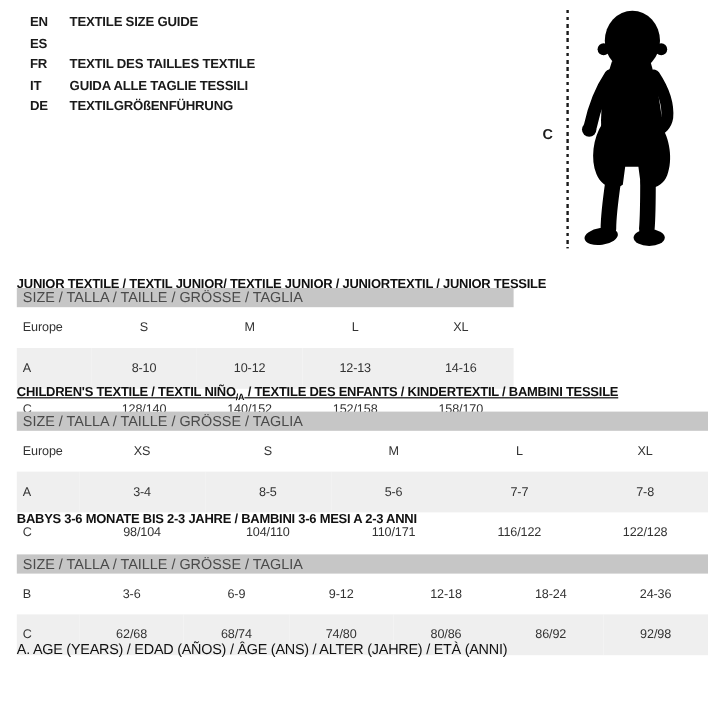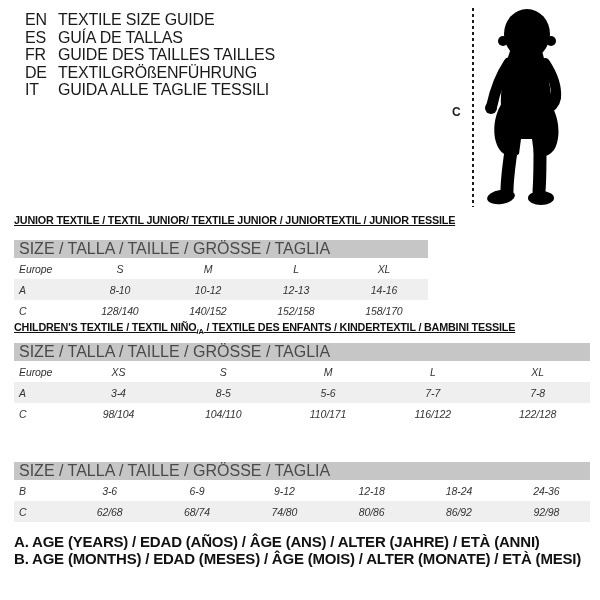--- a/index.html
+++ b/index.html
@@ -2,80 +2,79 @@
 <html><head>
 <meta charset="utf-8">
 <style>
   html,body{margin:0;padding:0;}
   body{
     width:600px;height:600px;background:#ffffff;position:relative;
     font-family:"Liberation Sans",sans-serif;color:#1a1a1a;overflow:hidden;
   }
   
   .lang-list{position:absolute;left:25px;top:11px;}
-  .lang-row{display:flex;line-height:17.5px;font-size:16px;font-weight:400;letter-spacing:-0.2px;align-items:center;}
+  .lang-row{display:flex;line-height:17.5px;font-size:11px;font-weight:700;letter-spacing:-0.2px;align-items:center;}
   .lang-code{width:33px;flex:0 0 33px;}
   
   .height-dotted-line{
     position:absolute;left:472px;top:8px;width:2px;height:199px;
     background-image:repeating-linear-gradient(to bottom,#1a1a1a 0 3px,transparent 3px 6px);
   }
   .figure-label{position:absolute;left:452px;top:105px;font-size:12px;font-weight:700;}
   .baby-svg{position:absolute;left:482px;top:7px;width:92px;height:200px;}
   
   .table-title{
     position:absolute;left:14px;font-size:10.8px;font-weight:700;
     letter-spacing:-0.2px;color:#111;white-space:nowrap;line-height:14px;
   }
-  .t1-title{top:213px;text-decoration:underline;}
+  .t1-title{top:230px;}
   .t2-title{top:320px;text-decoration:underline;}
   .t3-title{top:426px;}
   .title-sub{font-size:7.5px;vertical-align:sub;}
   
   table.sizes{
     position:absolute;left:14px;border-collapse:collapse;table-layout:fixed;
     font-size:10.5px;color:#333;letter-spacing:-0.1px;
   }
   .t1-table{top:240px;width:414px;}
   .t2-table{top:343px;width:576px;}
   .t3-table{top:462px;width:576px;}
   th.bar{
     background:#c6c6c6;color:#4a4a4a;font-weight:400;text-align:left;
-    font-size:16px;height:16px;padding:0 0 0 5px;letter-spacing:0;
-  }
-  table.sizes td{height:21px;text-align:center;padding:0;white-space:nowrap;font-style:italic;}
+    font-size:12px;height:16px;padding:0 0 0 5px;letter-spacing:0;
+  }
+  table.sizes td{height:34px;text-align:center;padding:0;white-space:nowrap;}
   table.sizes td.row-label{text-align:left;padding-left:5px;}
   tr.shaded{background:#efefef;}
   
   .legend{position:absolute;left:14px;top:533px;}
-  .legend-line{font-size:15px;font-weight:700;line-height:17.3px;letter-spacing:-0.2px;white-space:nowrap;color:#111;}
+  .legend-line{font-size:12px;font-weight:400;line-height:17.3px;letter-spacing:-0.2px;white-space:nowrap;color:#111;}
 </style>
 </head>
 <body>
 
 <div class="lang-list">
   <div class="lang-row">
     <span class="lang-code">EN</span>
     <span>TEXTILE SIZE GUIDE</span>
   </div>
   <div class="lang-row">
     <span class="lang-code">ES</span>
-    <span>GUÍA DE TALLAS</span>
   </div>
   <div class="lang-row">
     <span class="lang-code">FR</span>
-    <span>GUIDE DES TAILLES TAILLES</span>
+    <span>TEXTIL DES TAILLES TEXTILE</span>
+  </div>
+  <div class="lang-row">
+    <span class="lang-code">IT</span>
+    <span>GUIDA ALLE TAGLIE TESSILI</span>
   </div>
   <div class="lang-row">
     <span class="lang-code">DE</span>
     <span>TEXTILGRÖßENFÜHRUNG</span>
-  </div>
-  <div class="lang-row">
-    <span class="lang-code">IT</span>
-    <span>GUIDA ALLE TAGLIE TESSILI</span>
   </div>
 </div>
 
 <div class="height-dotted-line"></div>
 <div class="figure-label">C</div>
 <svg class="baby-svg" viewBox="0 0 92 200" aria-hidden="true">
   <g fill="#000000" stroke="none">
     <ellipse cx="45" cy="27" rx="23" ry="25"></ellipse>
     <circle cx="21" cy="34" r="5"></circle>
     <circle cx="69" cy="34" r="5"></circle>
@@ -167,20 +166,21 @@
       <td>98/104</td>
       <td>104/110</td>
       <td>110/171</td>
       <td>116/122</td>
       <td>122/128</td>
     </tr>
   </tbody>
 </table>
 
 <div class="table-title t3-title">
+  <div>BABYS 3-6 MONATE BIS 2-3 JAHRE / BAMBINI 3-6 MESI A 2-3 ANNI</div>
 </div>
 <table class="sizes t3-table">
   <colgroup>
       <col style="width:52px">
       <col>
       <col>
       <col>
       <col>
       <col>
       <col>
@@ -207,14 +207,13 @@
       <td>74/80</td>
       <td>80/86</td>
       <td>86/92</td>
       <td>92/98</td>
     </tr>
   </tbody>
 </table>
 
 <div class="legend">
   <div class="legend-line">A. AGE (YEARS) / EDAD (AÑOS) / ÂGE (ANS) / ALTER (JAHRE) / ETÀ (ANNI)</div>
-  <div class="legend-line">B. AGE (MONTHS) / EDAD (MESES) / ÂGE (MOIS) / ALTER (MONATE) / ETÀ (MESI)</div>
 </div>
 
 </body></html>

